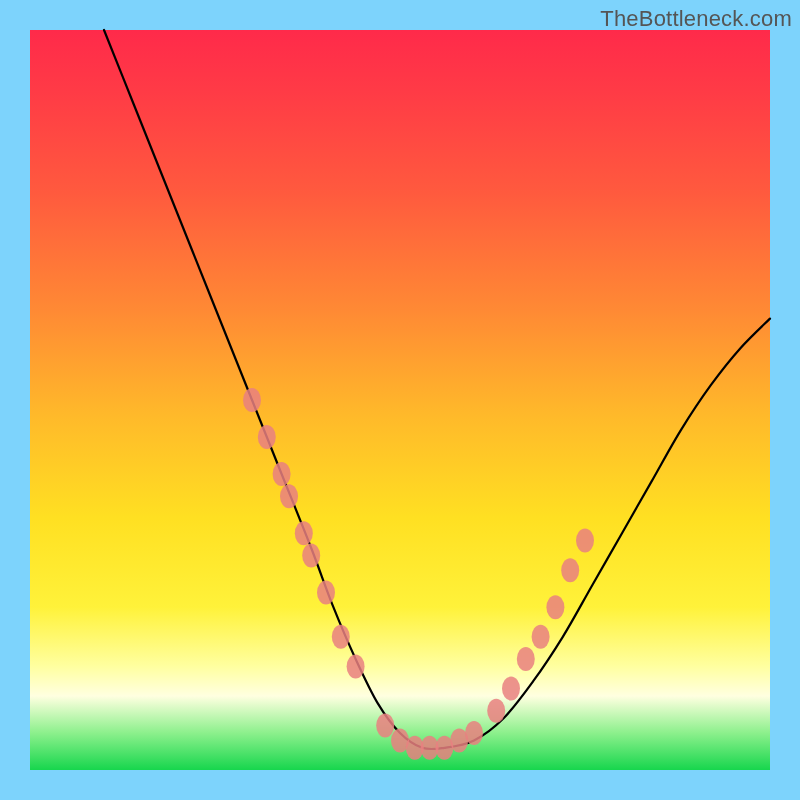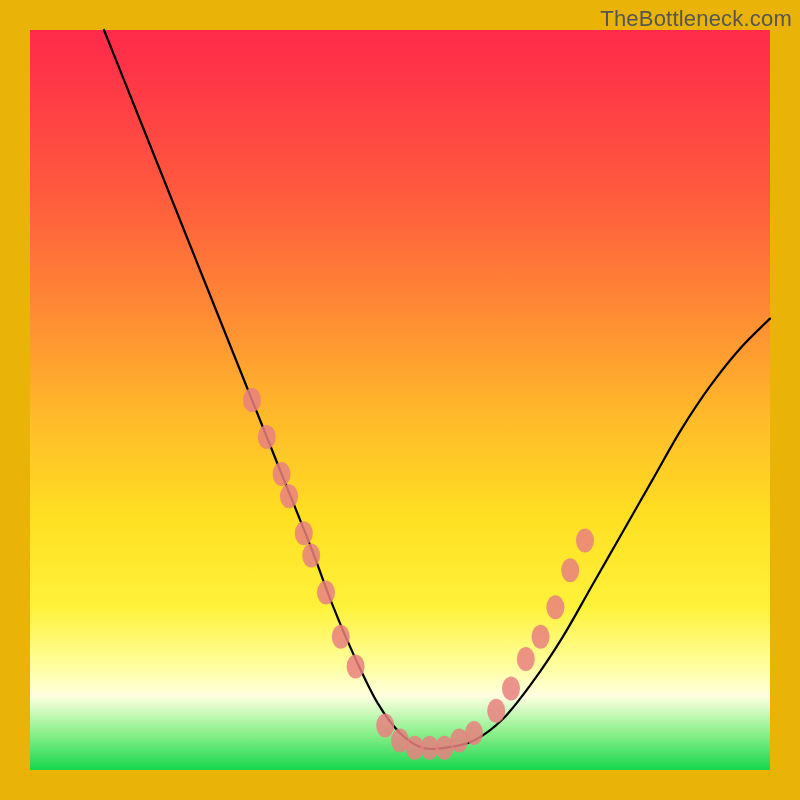--- a/index.html
+++ b/index.html
@@ -10,21 +10,21 @@
     overflow: hidden;
     background: #000;
     font-family: Arial, Helvetica, sans-serif;
   }
   .frame {
     position: absolute;
     left: 0;
     top: 0;
     width: 800px;
     height: 800px;
-    background: #eab308;
+    background: #7dd3fc;
   }
   .plot-area {
     position: absolute;
     left: 30px;
     top: 30px;
     width: 740px;
     height: 740px;
     
     background: linear-gradient(
       to bottom,

